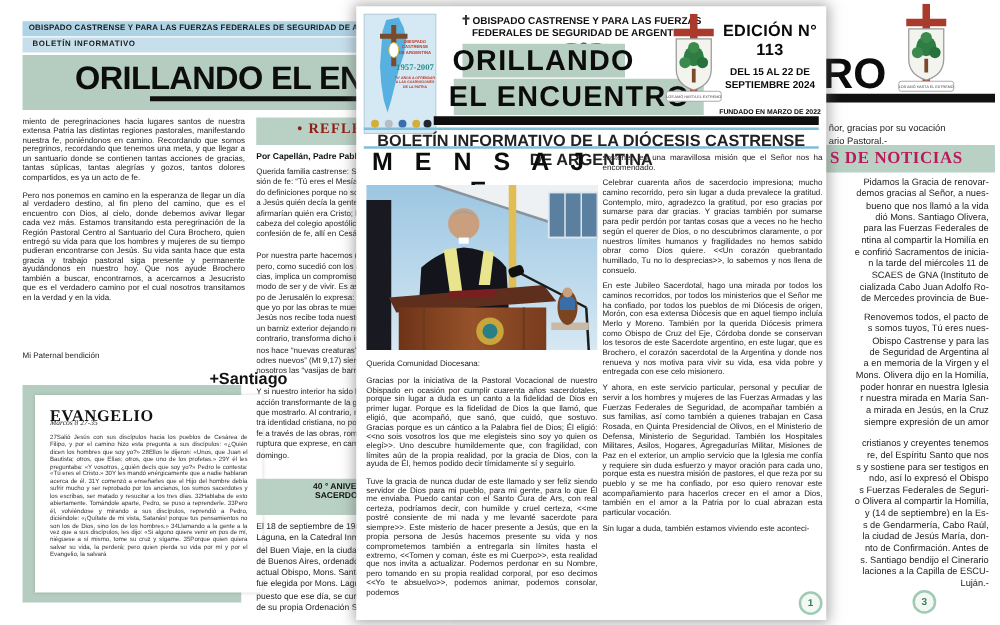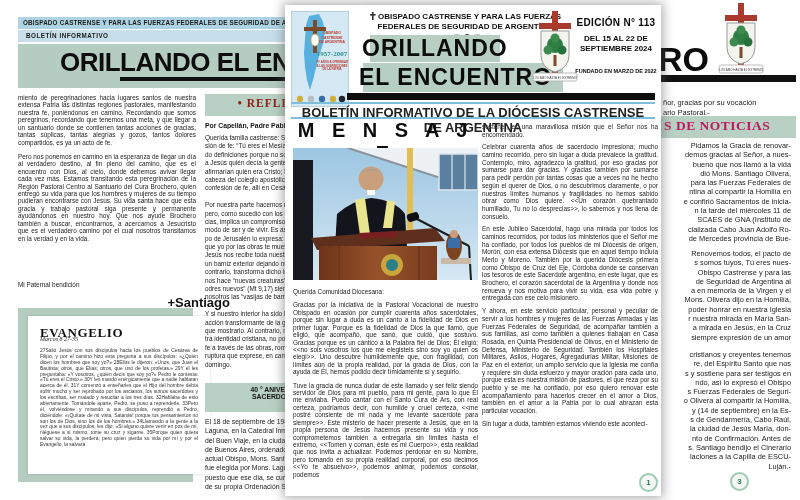--- a/index.html
+++ b/index.html
@@ -48,21 +48,21 @@
   .cp-rule{left:62px;top:88px;width:308px;height:7px;background:#0e0e0e;}
   .cp-blueline{height:2px;background:#7fbeda;left:6px;width:364px;}
   .cp-bulletin{left:6px;top:100px;width:364px;text-align:center;font-size:13px;font-weight:bold;color:#222;}
   .cp-mensaje{left:8px;top:114px;width:185px;text-align:center;font-size:20px;font-weight:bold;letter-spacing:6px;color:#0c0c0c;}
   .cp-photo{left:8px;top:143px;width:185px;height:132px;overflow:hidden;}
   .cp-bodyL{left:8px;top:283px;width:185px;font-size:6.4px;line-height:1.16;color:#222;}
   .cp-bodyL p{margin:0 0 6px 0;}
   .cp-bodyR{left:197px;top:118px;width:176px;font-size:6.4px;line-height:1.2;color:#222;}
   .cp-bodyR p{margin:0 0 5px 0;}
   .cp-edition{left:290px;top:12px;width:82px;text-align:center;color:#0a0a0a;}
-  .cp-ed1{font-size:10px;font-weight:bold;letter-spacing:.3px;}
+  .cp-ed1{font-size:13px;font-weight:bold;letter-spacing:.3px;}
   .cp-ed2{font-size:8px;font-weight:bold;margin-top:6px;line-height:10px;}
   .cp-ed3{font-size:5.5px;font-weight:bold;margin-top:14px;}
   .pagenum{width:15px;height:15px;border-radius:50%;border:2px solid #9ecbb4;background:#f3f8f4;color:#2e7d5b;font-size:8px;font-weight:bold;text-align:center;line-height:15px;}
   #cp-num{right:3px;top:468px;}
 
   
   .rp-ro{left:178px;top:40px;font-size:34px;font-weight:bold;color:#0c0c0c;}
   .rp-rule{left:0;top:75px;width:316px;height:7px;background:#111;}
   .rp-intro{left:183px;top:98px;font-size:7.5px;line-height:9.5px;color:#222;}
   .rp-noticias-box{left:0;top:116px;width:316px;height:22px;background:#b9d1c4;}

